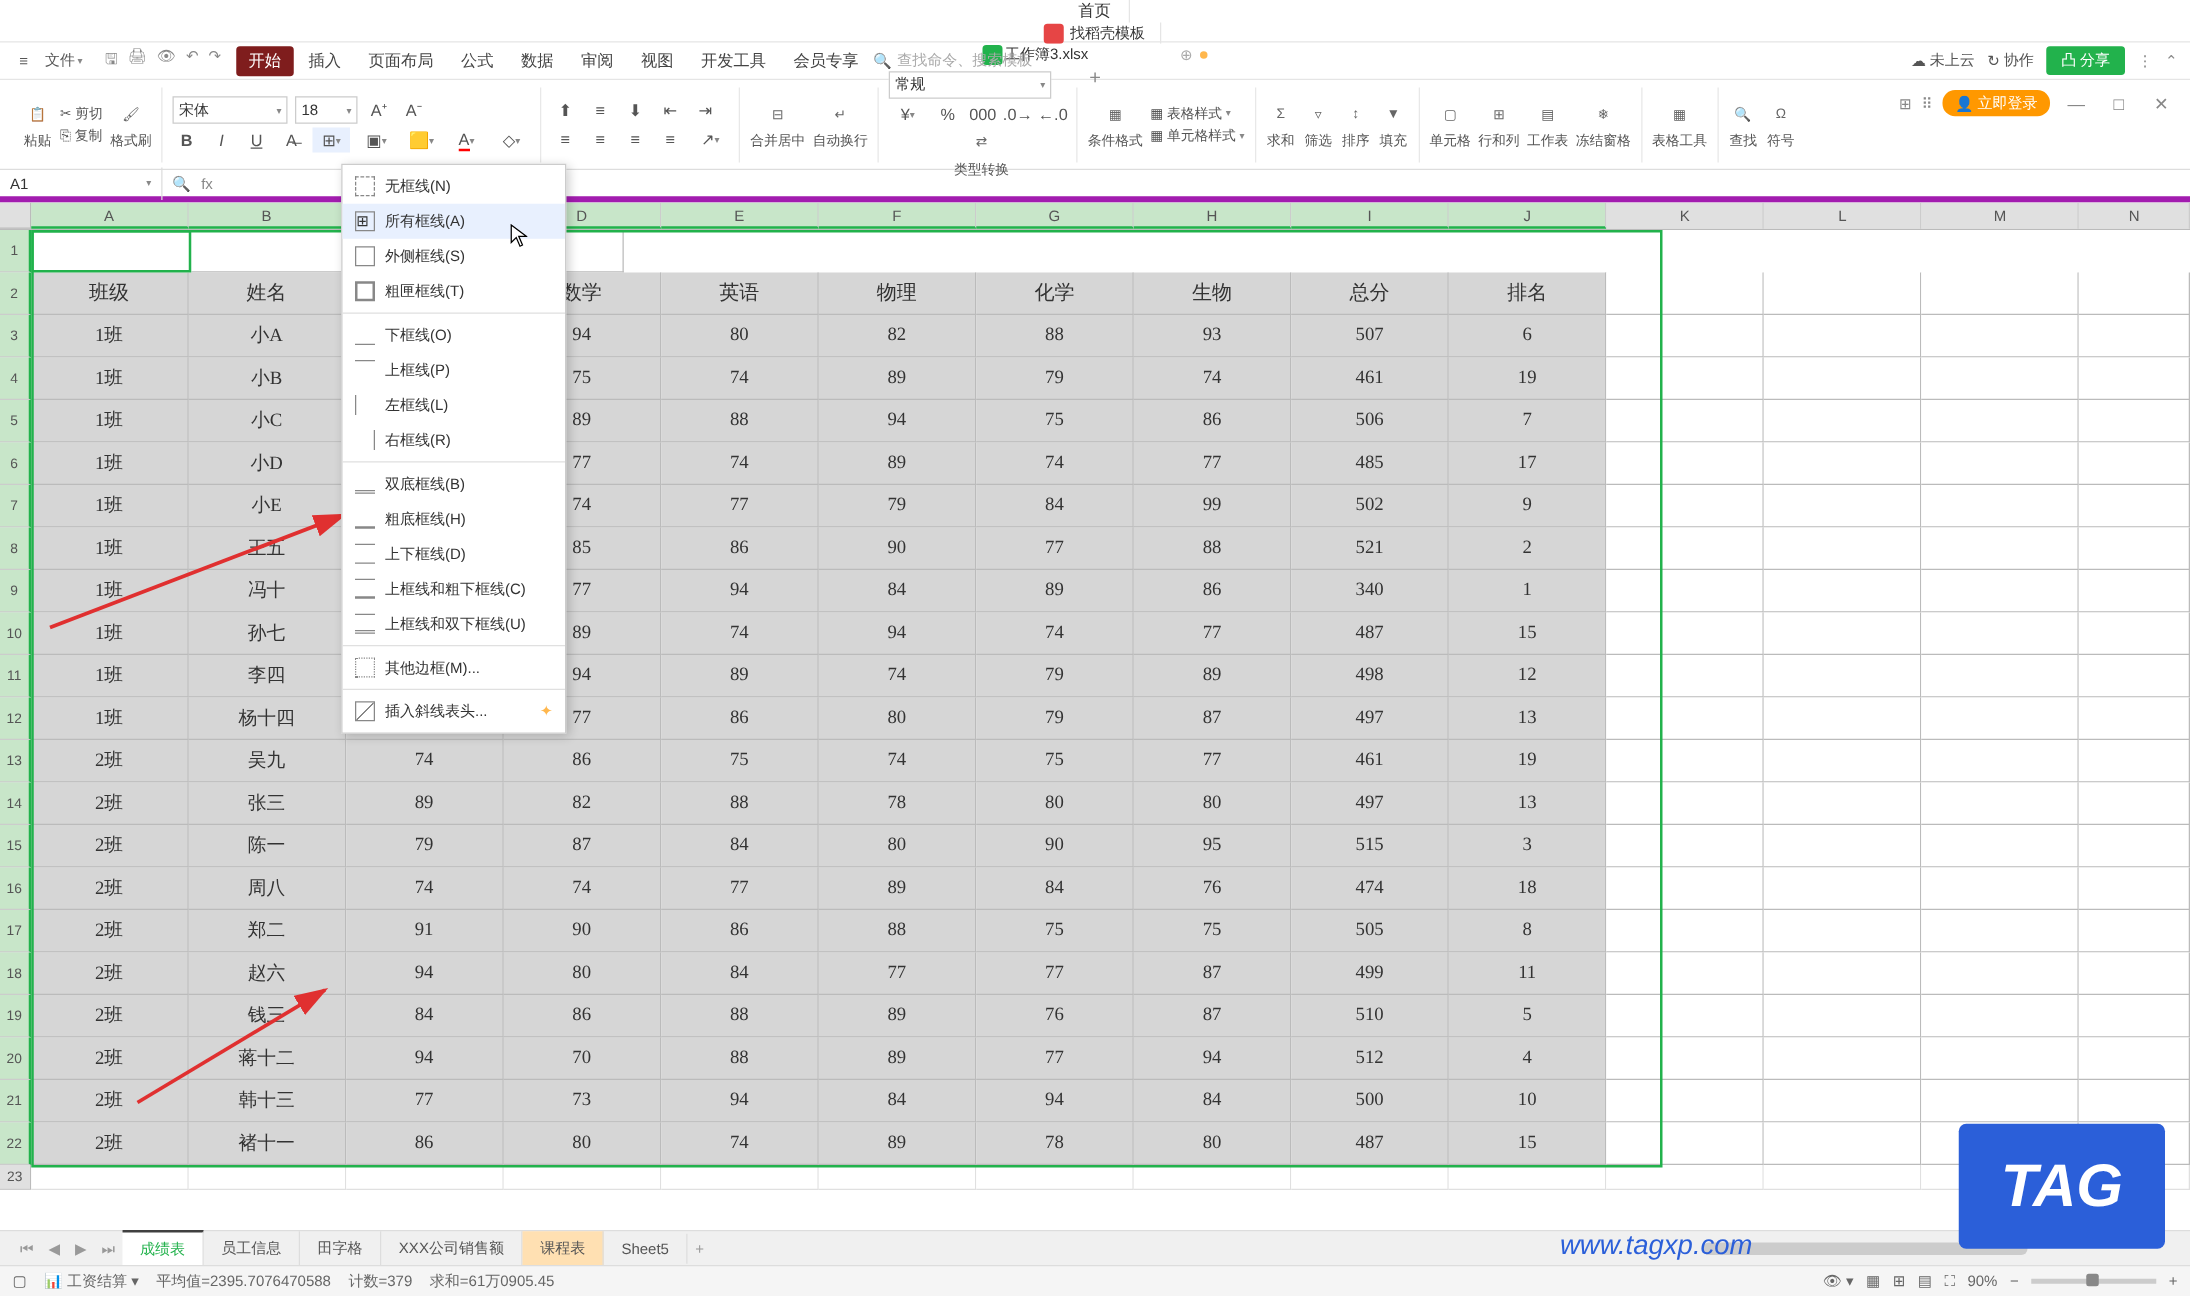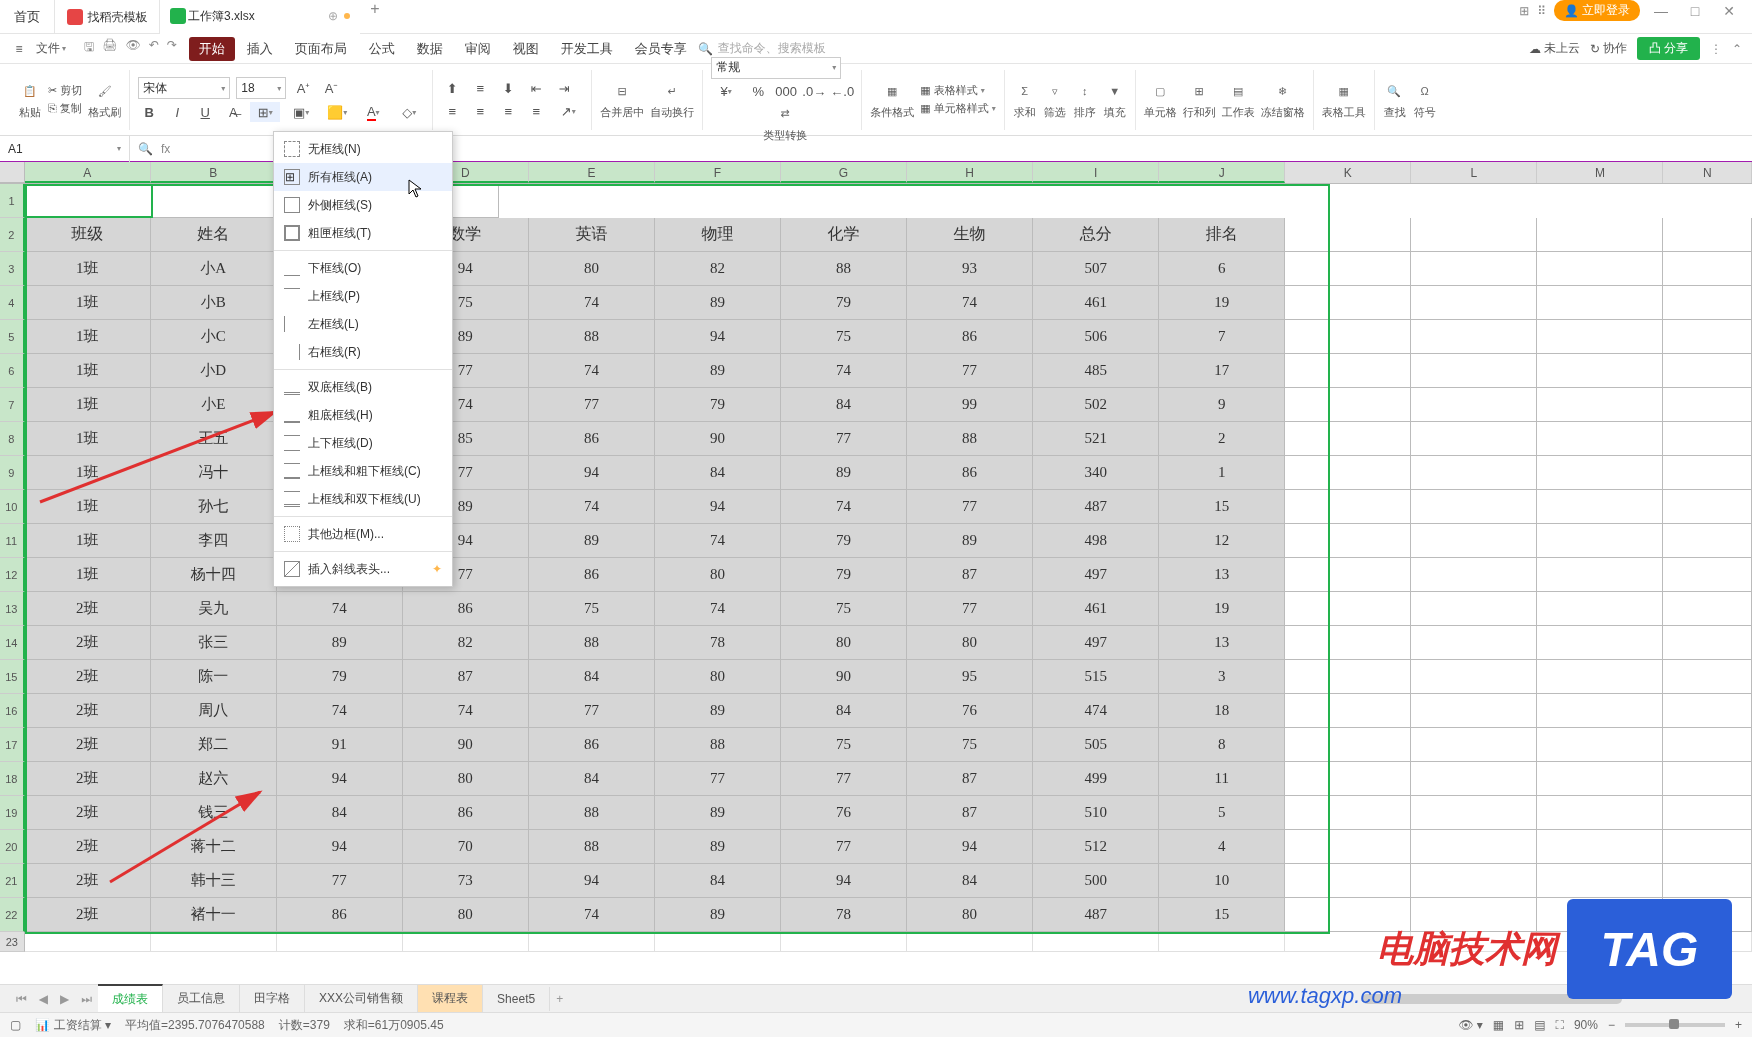--- a/index.html
+++ b/index.html
@@ -1,19 +1,19 @@
 <!DOCTYPE html>
 <html><head>
 <meta charset="utf-8">
 <style>
 * { margin: 0; padding: 0; box-sizing: border-box; font-family: "Microsoft YaHei", Arial, sans-serif; }
 body { background: #fff; font-size: 12px; color: #333; width: 1752px; height: 1037px; overflow: hidden; position: relative; }
 
 
-.title-bar { height: 34px; background: #fff; display: flex; align-items: flex-start; border-bottom: 1px solid #e5e5e5; }
+.title-bar { height: 34px; background: #fff; display: flex; align-items: center; border-bottom: 1px solid #e5e5e5; flex-direction: column; }
 .tab-home { width: 55px; height: 34px; display: flex; align-items: center; justify-content: center; font-size: 13px; color: #333; border-right: 1px solid #e5e5e5; }
 .tab-tpl { width: 105px; height: 34px; display: flex; align-items: center; justify-content: center; gap: 5px; border-right: 1px solid #e5e5e5; }
 .tab-active { width: 200px; height: 34px; display: flex; align-items: center; padding: 0 10px; gap: 2px; background: #fff; border-bottom: 2px solid #fff; }
 .tab-add { width: 30px; text-align: center; color: #888; font-size: 16px; cursor: pointer; }
 .title-right { margin-left: auto; display: flex; align-items: center; gap: 8px; padding-right: 10px; }
 .login-btn { background: #ff9800; color: #fff; padding: 2px 10px; border-radius: 10px; font-size: 12px; display: flex; align-items: center; gap: 3px; }
 .win-btn { width: 26px; text-align: center; color: #888; font-size: 14px; }
 .icon-green { width: 16px; height: 16px; background: #22b24c; border-radius: 3px; display: inline-block; }
 .icon-red { width: 16px; height: 16px; background: #e64545; border-radius: 3px; display: inline-block; }
 .dot-orange { width:6px;height:6px;border-radius:50%;background:#ffb74d;display:inline-block;margin-left:4px;}
@@ -39,21 +39,21 @@
 .rg-big .ico { width: 24px; height: 24px; display: flex; align-items: center; justify-content: center; color: #666; }
 .rg-small { display: flex; align-items: center; gap: 3px; font-size: 11px; color: #555; }
 .font-select { width: 92px; height: 22px; border: 1px solid #ccc; background: #fff; padding: 0 4px; font-size: 12px; display: flex; align-items: center; justify-content: space-between; }
 .size-select { width: 50px; height: 22px; border: 1px solid #ccc; background: #fff; padding: 0 4px; font-size: 12px; display: flex; align-items: center; justify-content: space-between; }
 .fmt-btn { width: 22px; height: 20px; display: flex; align-items: center; justify-content: center; color: #555; font-size: 13px; }
 .fmt-btn.dd { width: 30px; }
 .caret { font-size: 8px; color: #888; }
 .rg-stack { display: flex; flex-direction: column; gap: 3px; }
 
 
-.formula-bar { height: 26px; display: flex; align-items: center; border-bottom: 1px solid #a21caf; }
+.formula-bar { height: 26px; display: flex; align-items: center; border-bottom: 5px solid #a21caf; }
 .name-box { width: 130px; height: 26px; border-right: 1px solid #ddd; display: flex; align-items: center; padding: 0 8px; font-size: 12px; justify-content: space-between; }
 .fx-area { display: flex; align-items: center; gap: 8px; padding: 0 8px; color: #888; }
 
 
 .sheet-area { position: relative; height: 805px; overflow: hidden; }
 .col-headers { display: flex; height: 22px; background: #e9e9e9; border-bottom: 1px solid #bbb; }
 .corner { width: 25px; background: #e0e0e0; border-right: 1px solid #bbb; border-bottom: 1px solid #bbb; }
 .col-head { border-right: 1px solid #ccc; text-align: center; font-size: 12px; color: #555; line-height: 22px; background: #e0e0e0; }
 .col-head.sel { background: #c8e6c9; border-bottom: 2px solid #22b24c; }
 .row { display: flex; height: 34px; }
@@ -897,15 +897,14 @@
     <span>−</span>
     <div class="zoom-slider">
         <div class="thumb"></div>
       </div>
     <span>+</span>
   </div>
 </div>
 
 <div class="wm-url">www.tagxp.com</div>
 <div class="watermark">
-  <span class="wm-text">电脑技术网</span>
   <div class="wm-tag">TAG</div>
 </div>
 
 </body></html>

